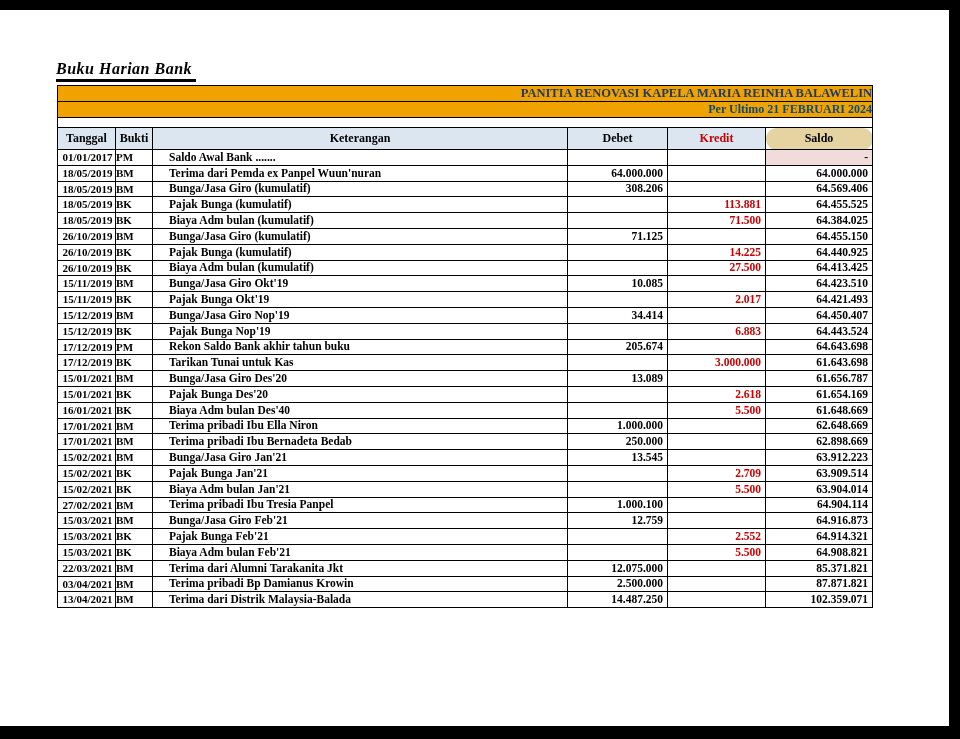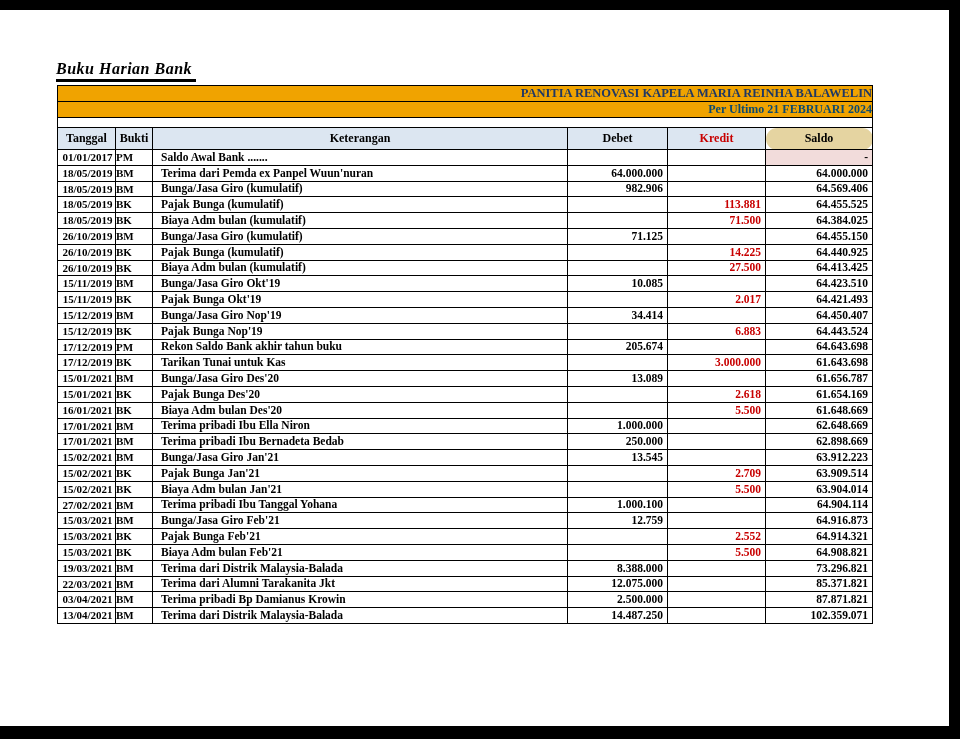--- a/index.html
+++ b/index.html
@@ -30,21 +30,21 @@
   tr.spacer td { height:10px; background:#fff; }
 
   tr.colhead th { background:var(--header_bg,#DCE6F1); height:22px;
                   text-align:center; font-size:12px; }
   tr.colhead th.h-kredit { color:var(--kredit_red,#C80000); }
   tr.colhead th.h-saldo  { background:var(--saldo_header_bg,#E5D4A1);border-radius:12px; }
 
   .ledger tbody td { height:15.8px; background:#fff; }
   td.c-tanggal    { text-align:center;  padding-left:2px;  font-size:11px; }
   td.c-bukti      { text-align:left; font-size:11px; }
-  td.c-keterangan { text-align:left;  padding-left:8px; }
+  td.c-keterangan { text-align:left;  padding-left:16px; }
   td.c-debet, td.c-kredit, td.c-saldo { text-align:right; padding-right:4px; }
   td.c-kredit { color:var(--kredit_red,#C80000); }
   .ledger tbody tr:first-child td.c-saldo { background:var(--saldo_first_bg,#F2DCDB); }
 </style>
 </head>
 <body>
 
 <div class="screen">
   <div class="bar top"></div>
   <div class="bar right"></div>
@@ -94,21 +94,21 @@
           <td class="c-bukti">BM</td>
           <td class="c-keterangan">Terima dari Pemda ex Panpel Wuun'nuran</td>
           <td class="c-debet">64.000.000</td>
           <td class="c-kredit"></td>
           <td class="c-saldo">64.000.000</td>
         </tr>
         <tr>
           <td class="c-tanggal">18/05/2019</td>
           <td class="c-bukti">BM</td>
           <td class="c-keterangan">Bunga/Jasa Giro (kumulatif)</td>
-          <td class="c-debet">982.906</td>
+          <td class="c-debet">308.206</td>
           <td class="c-kredit"></td>
           <td class="c-saldo">64.569.406</td>
         </tr>
         <tr>
           <td class="c-tanggal">18/05/2019</td>
           <td class="c-bukti">BK</td>
           <td class="c-keterangan">Pajak Bunga (kumulatif)</td>
           <td class="c-debet"></td>
           <td class="c-kredit">113.881</td>
           <td class="c-saldo">64.455.525</td>
@@ -205,21 +205,21 @@
           <td class="c-tanggal">15/01/2021</td>
           <td class="c-bukti">BK</td>
           <td class="c-keterangan">Pajak Bunga Des'20</td>
           <td class="c-debet"></td>
           <td class="c-kredit">2.618</td>
           <td class="c-saldo">61.654.169</td>
         </tr>
         <tr>
           <td class="c-tanggal">16/01/2021</td>
           <td class="c-bukti">BK</td>
-          <td class="c-keterangan">Biaya Adm bulan Des'20</td>
+          <td class="c-keterangan">Biaya Adm bulan Des'40</td>
           <td class="c-debet"></td>
           <td class="c-kredit">5.500</td>
           <td class="c-saldo">61.648.669</td>
         </tr>
         <tr>
           <td class="c-tanggal">17/01/2021</td>
           <td class="c-bukti">BM</td>
           <td class="c-keterangan">Terima pribadi Ibu Ella Niron</td>
           <td class="c-debet">1.000.000</td>
           <td class="c-kredit"></td>
@@ -253,21 +253,21 @@
           <td class="c-tanggal">15/02/2021</td>
           <td class="c-bukti">BK</td>
           <td class="c-keterangan">Biaya Adm bulan Jan'21</td>
           <td class="c-debet"></td>
           <td class="c-kredit">5.500</td>
           <td class="c-saldo">63.904.014</td>
         </tr>
         <tr>
           <td class="c-tanggal">27/02/2021</td>
           <td class="c-bukti">BM</td>
-          <td class="c-keterangan">Terima pribadi Ibu Tanggal Yohana</td>
+          <td class="c-keterangan">Terima pribadi Ibu Tresia Panpel</td>
           <td class="c-debet">1.000.100</td>
           <td class="c-kredit"></td>
           <td class="c-saldo">64.904.114</td>
         </tr>
         <tr>
           <td class="c-tanggal">15/03/2021</td>
           <td class="c-bukti">BM</td>
           <td class="c-keterangan">Bunga/Jasa Giro Feb'21</td>
           <td class="c-debet">12.759</td>
           <td class="c-kredit"></td>
@@ -281,28 +281,20 @@
           <td class="c-kredit">2.552</td>
           <td class="c-saldo">64.914.321</td>
         </tr>
         <tr>
           <td class="c-tanggal">15/03/2021</td>
           <td class="c-bukti">BK</td>
           <td class="c-keterangan">Biaya Adm bulan Feb'21</td>
           <td class="c-debet"></td>
           <td class="c-kredit">5.500</td>
           <td class="c-saldo">64.908.821</td>
-        </tr>
-        <tr>
-          <td class="c-tanggal">19/03/2021</td>
-          <td class="c-bukti">BM</td>
-          <td class="c-keterangan">Terima dari Distrik Malaysia-Balada</td>
-          <td class="c-debet">8.388.000</td>
-          <td class="c-kredit"></td>
-          <td class="c-saldo">73.296.821</td>
         </tr>
         <tr>
           <td class="c-tanggal">22/03/2021</td>
           <td class="c-bukti">BM</td>
           <td class="c-keterangan">Terima dari Alumni Tarakanita Jkt</td>
           <td class="c-debet">12.075.000</td>
           <td class="c-kredit"></td>
           <td class="c-saldo">85.371.821</td>
         </tr>
         <tr>

